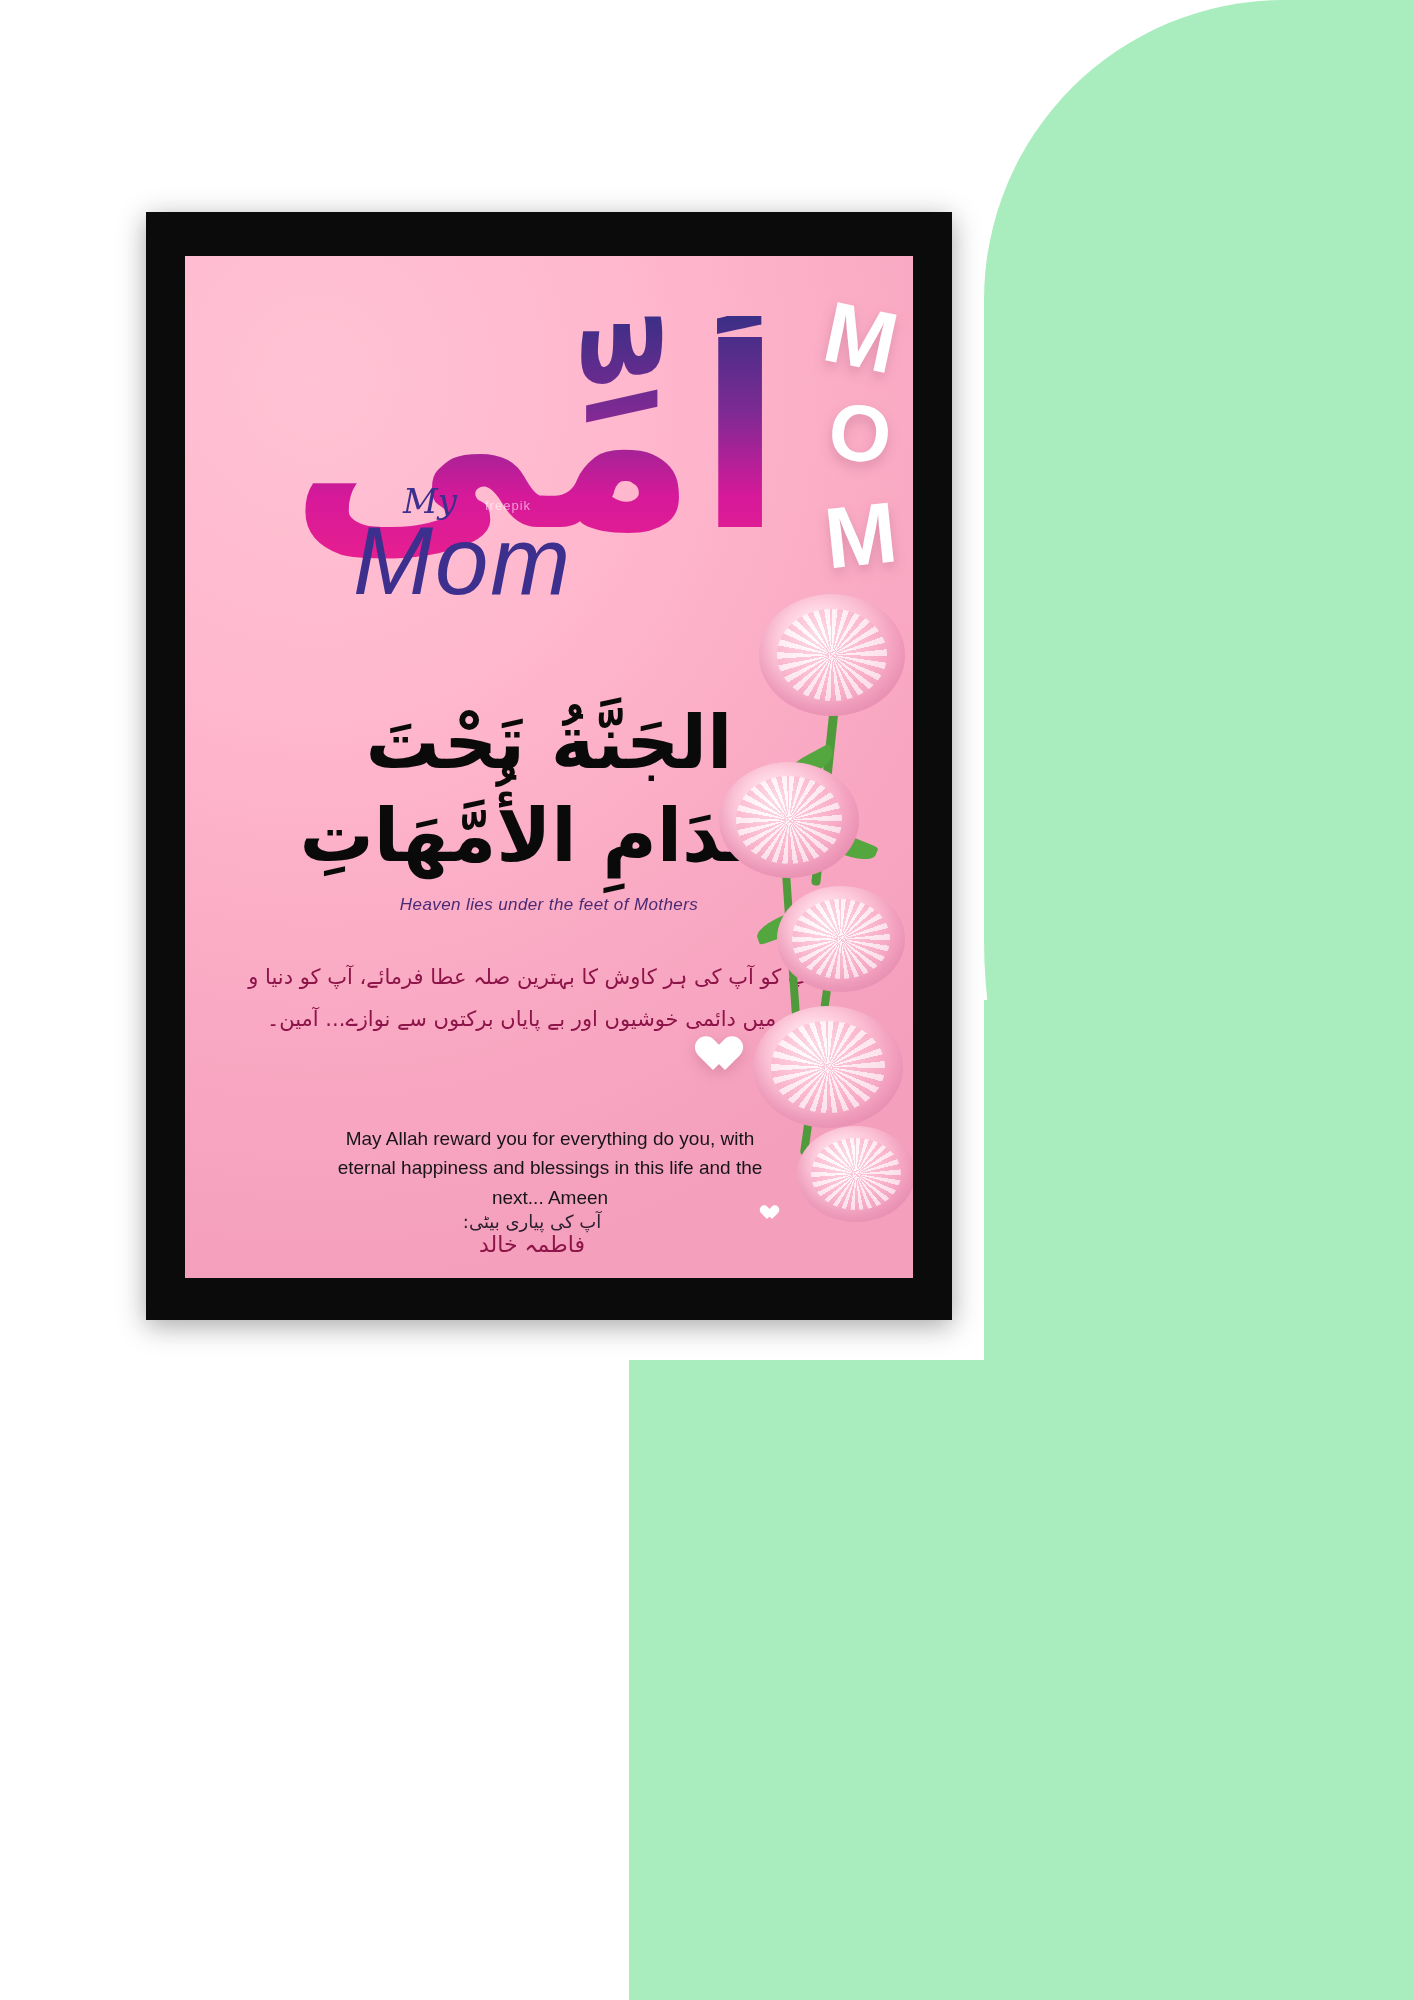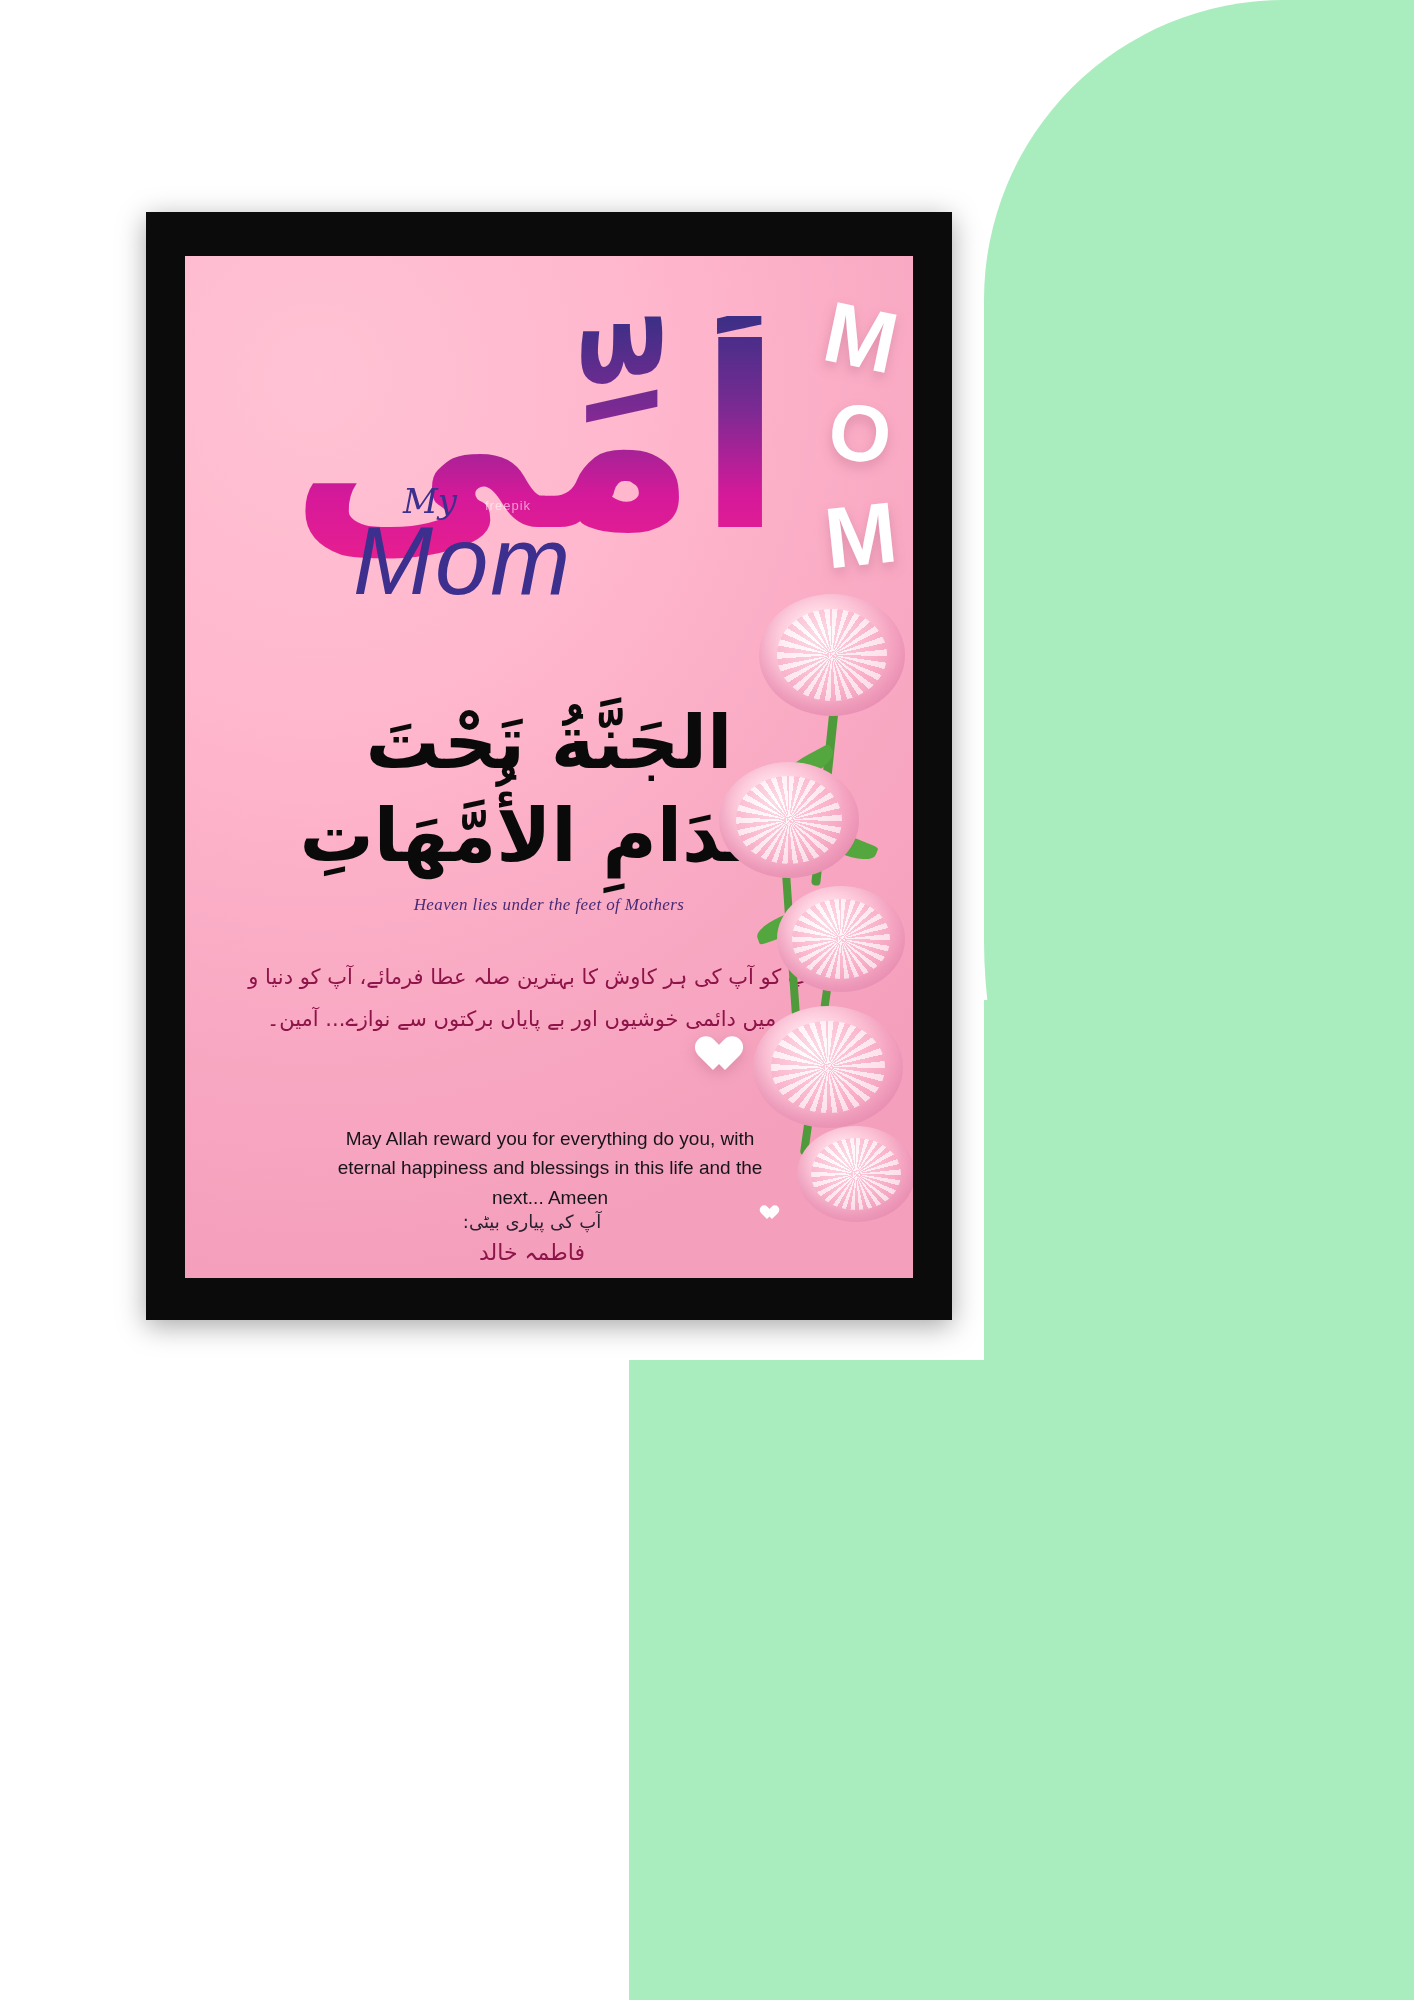--- a/index.html
+++ b/index.html
@@ -141,21 +141,21 @@
     font-family: "DejaVu Sans", sans-serif;
     direction: rtl;
     font-size: 74px;
     line-height: 1.25;
     color: #0a0a0a;
     font-weight: 700;
     padding: 0 70px;
   }
   .hadith-en {
     margin-top: 14px;
-    font-family: Liberation Serif, serif;
+    font-family: Liberation Sans, sans-serif;
     font-style: italic;
     font-size: 17px;
     color: #4a2a74;
     letter-spacing: .4px;
   }
 
   
   .dua-ur {
     position: absolute;
     left: 60px;
@@ -191,21 +191,20 @@
     text-align: center;
     direction: rtl;
     font-family: "DejaVu Sans", sans-serif;
   }
   .sign-from {
     font-size: 18px;
     color: #2b2030;
     letter-spacing: 2px;
   }
   .sign-name {
-    margin-top: 8px;
     font-size: 22px;
     color: #8d1448;
     letter-spacing: 6px;
   }
 
   
   .flowers {
     position: absolute;
     right: -10px;
     top: 330px;

